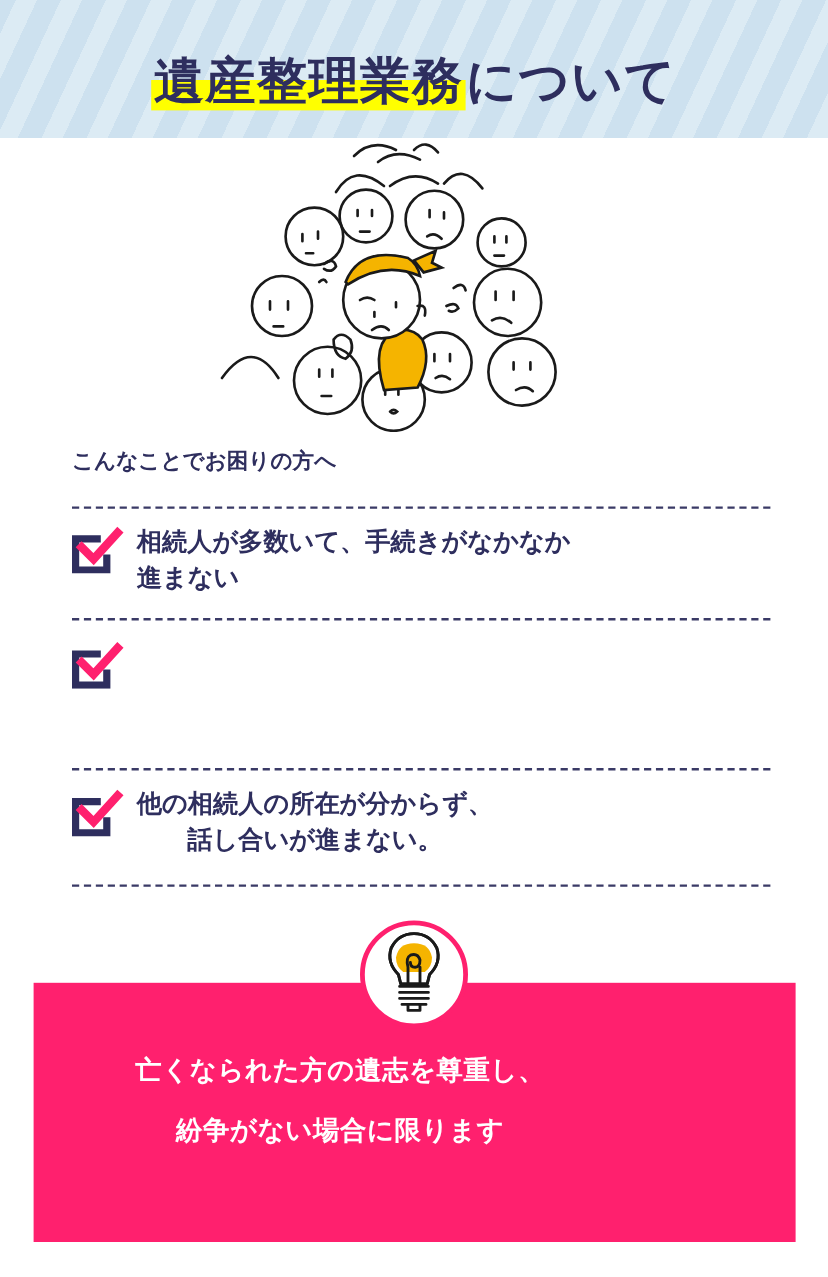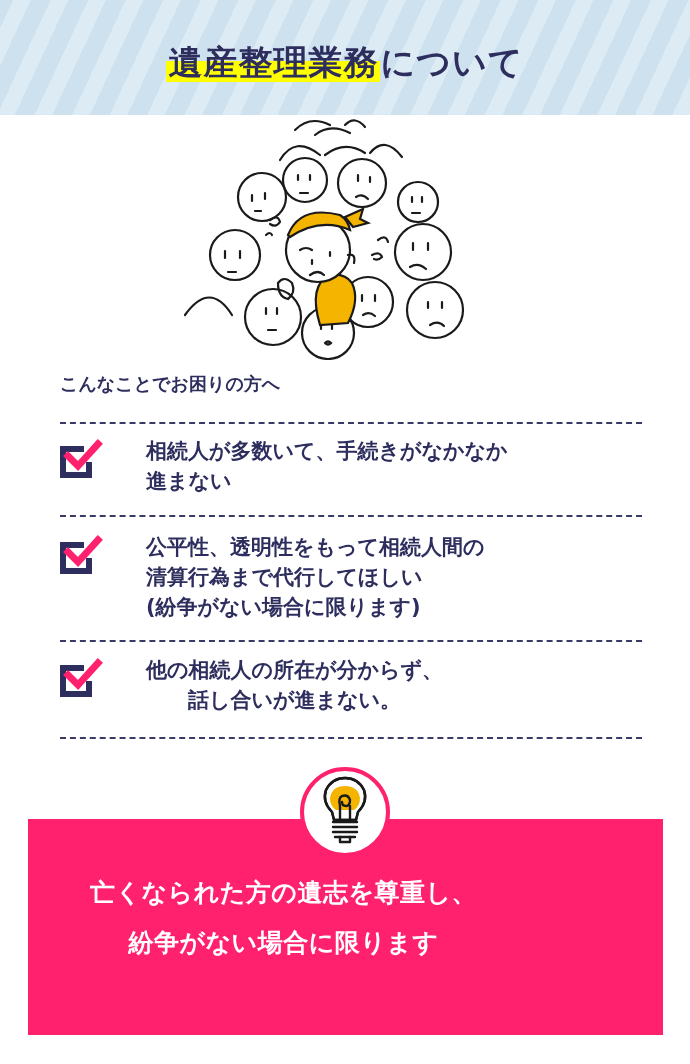--- a/index.html
+++ b/index.html
@@ -5,38 +5,38 @@
   * { box-sizing: border-box; margin: 0; padding: 0; }
   html, body { width: 690px; height: 1064px; background: #ffffff; overflow: hidden; }
   body { position: relative; font-family: "DejaVu Sans", "Liberation Sans", sans-serif; color: #2e2e5e; }
 
   .header-band {
     position: absolute; left: 0; top: 0; width: 690px; height: 115px;
     background: repeating-linear-gradient(-65deg, #dcebf4 0px, #dcebf4 16px, #cde1ef 16px, #cde1ef 34px);
   }
   .title-wrap {
     position: absolute; top: 40px; left: 0; width: 690px; text-align: center;
-    font-weight: bold; font-size: 34px; letter-spacing: 1px; color: #2e2e5e;
+    font-weight: bold; font-size: 42px; letter-spacing: 1px; color: #2e2e5e;
   }
   .title-hl {
     background: linear-gradient(to bottom, transparent 0%, transparent 48%, #ffff00 48%, #ffff00 100%);
     padding: 0 2px;
   }
 
   .illustration { position: absolute; left: 180px; top: 105px; width: 300px; height: 255px; }
 
   .intro {
     position: absolute; left: 60px; top: 372px; font-size: 18px; font-weight: bold; color: #2e2e5e;
   }
   .divider {
     position: absolute; left: 60px; width: 582px; height: 0;
     border-top: 2px dashed #3a3a66;
   }
   .item {
-    position: absolute; left: 58px; width: 590px; display: flex; align-items: flex-start; gap: 32px;
+    position: absolute; left: 58px; width: 590px; display: flex; align-items: flex-start;
   }
   .check { width: 46px; height: 40px; flex: 0 0 46px; margin-top: 2px; }
   .item-text {
     margin-left: 10px; font-size: 21px; font-weight: bold; line-height: 30px; color: #2e2e5e; white-space: pre-line;
   }
 
   .pink-block {
     position: absolute; left: 28px; top: 819px; width: 635px; height: 216px; background: #ff206e;
   }
   .bulb-circle {
@@ -44,21 +44,21 @@
     background: #ffffff; border: 4px solid #ff206e; z-index: 2;
   }
   .bulb-cover {
     position: absolute; left: 304px; top: 819px; width: 82px; height: 34px; background: #ffffff; z-index: 1;
     border-bottom-left-radius: 41px 34px; border-bottom-right-radius: 41px 34px;
   }
   .bulb-icon { position: absolute; left: 318px; top: 776px; width: 54px; height: 70px; z-index: 3; }
 
   .message {
     position: absolute; left: 28px; top: 868px; width: 511px; text-align: center;
-    color: #ffffff; font-weight: bold; font-size: 25px; line-height: 50px; letter-spacing: 0.5px;
+    color: #ffffff; font-weight: bold; font-size: 22px; line-height: 50px; letter-spacing: 0.5px;
   }
   .message div { white-space: nowrap; }
 </style>
 </head>
 <body>
 
 <div class="header-band"></div>
 <div class="title-wrap">
   <span class="title-hl">遺産整理業務</span><span>について</span>
 </div>
@@ -121,23 +121,20 @@
 進まない</div>
 </div>
 
 <div class="divider" style="top:515px;"></div>
 
 <div class="item" style="top:532px;">
   <svg class="check" viewBox="0 0 46 40">
     <path d="M2 8 H26 V14 H8 V34 H28 V24 H34 V40 H2 Z" fill="#2e2e5e"></path>
     <path d="M10 18 L20 28 L40 6" stroke="#ff206e" stroke-width="7" fill="none" stroke-linecap="square"></path>
   </svg>
-  <div class="item-text">公平性、透明性をもって相続人間の
-清算行為まで代行してほしい
-(紛争がない場合に限ります)</div>
 </div>
 
 <div class="divider" style="top:640px;"></div>
 
 <div class="item" style="top:655px;text-align:center;">
   <svg class="check" viewBox="0 0 46 40">
     <path d="M2 8 H26 V14 H8 V34 H28 V24 H34 V40 H2 Z" fill="#2e2e5e"></path>
     <path d="M10 18 L20 28 L40 6" stroke="#ff206e" stroke-width="7" fill="none" stroke-linecap="square"></path>
   </svg>
   <div class="item-text">他の相続人の所在が分からず、

